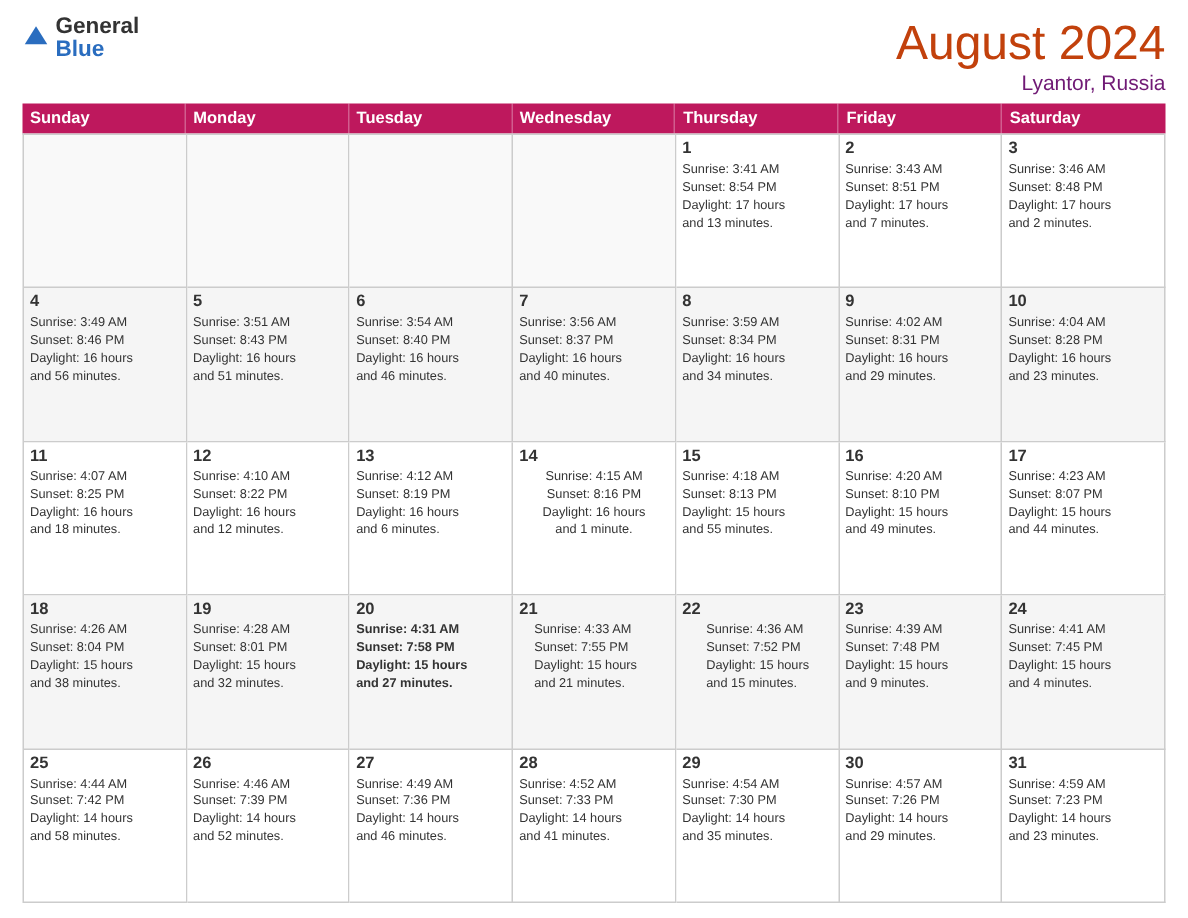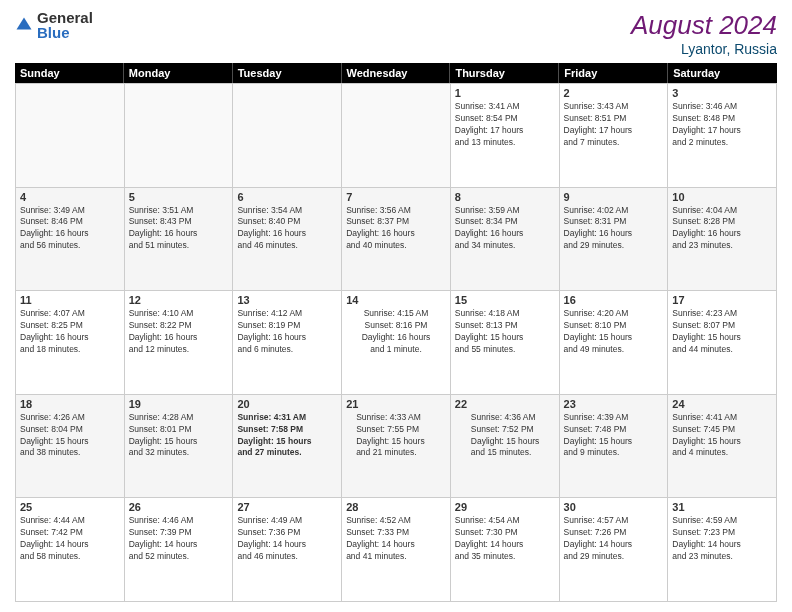--- a/index.html
+++ b/index.html
@@ -44,38 +44,37 @@
       color: #2a6dbf;
     }
     .logo-icon {
       width: 18px;
       height: 18px;
     }
     .title-section {
       text-align: right;
     }
     .month-title {
-      font-size: 26px;
+      font-size: 32px;
       font-weight: normal;
-      color: #701a75;
-      font-style: italic;
+      color: #c2410c;
     }
     .location {
       font-size: 14px;
-      color: #0c4a6e;
+      color: #701a75;
     }
     .calendar {
       flex: 1;
       display: flex;
       flex-direction: column;
     }
     .cal-header {
       display: grid;
       grid-template-columns: repeat(7, 1fr);
-      background: #000000;
+      background: #be185d;
     }
     .cal-header-cell {
       color: #fff;
       font-size: 11px;
       font-weight: bold;
       padding: 4px 5px;
       text-align: left;
       border-right: 1px solid rgba(255,255,255,0.3);
     }
     .cal-header-cell:last-child { border-right: none; }

